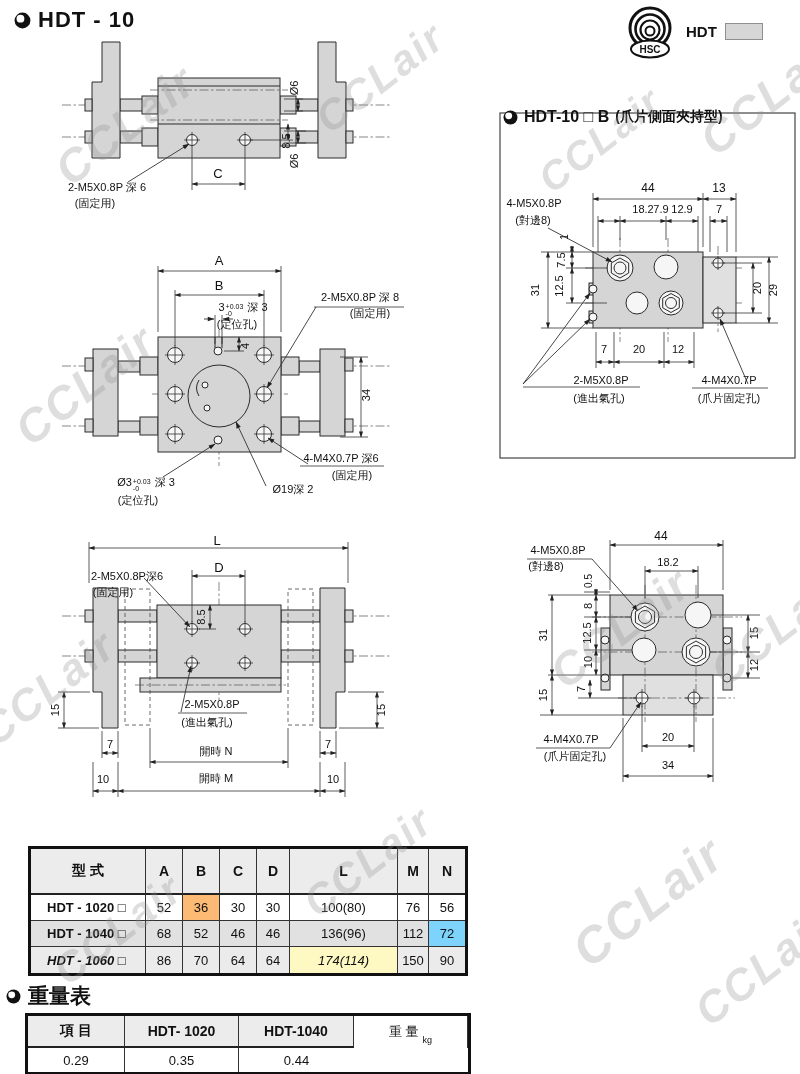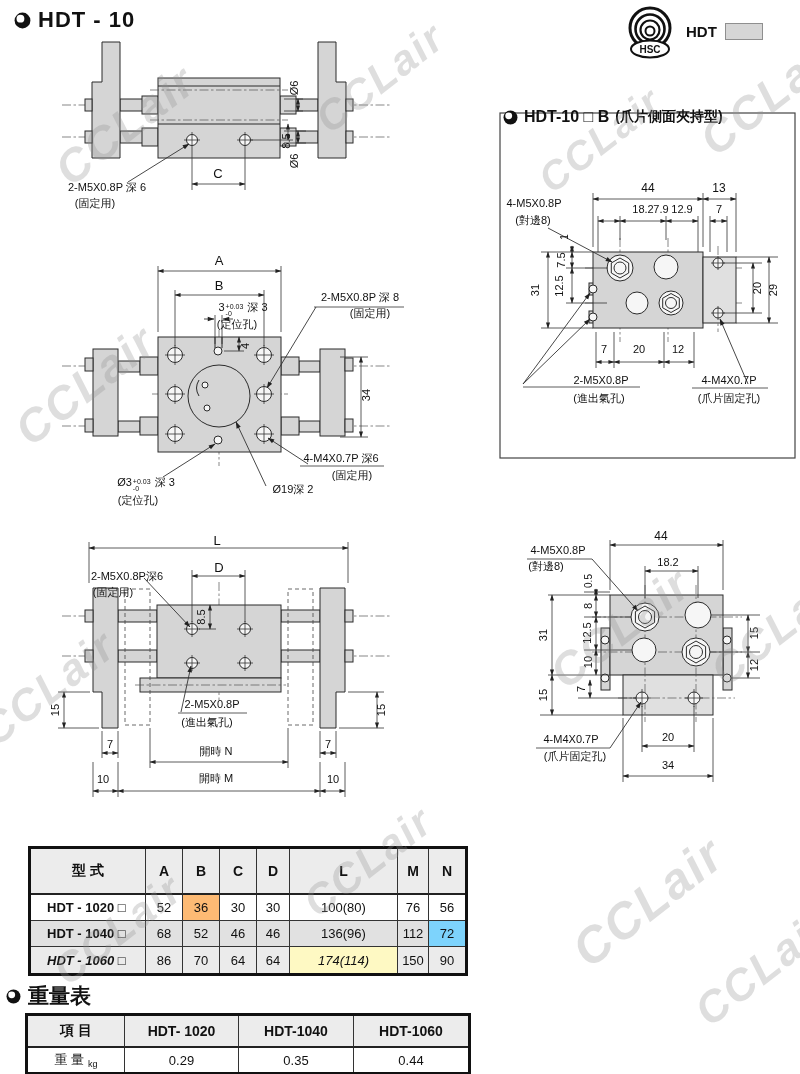--- a/index.html
+++ b/index.html
@@ -440,21 +440,20 @@
       <div class="c  bot" style="background: rgb(235, 235, 235);">64</div>
       <div class="c  bot" style="background: #fef9c3; font-style: italic;">174(114)</div>
       <div class="c  bot" style="background: rgb(235, 235, 235);">150</div>
       <div class="c last bot" style="background: rgb(235, 235, 235);">90</div>
     </div>
 
   <div id="weight-table" class="tbl">
       <div class="c hd">項 目</div>
       <div class="c hd">HDT- 1020</div>
       <div class="c hd">HDT-1040</div>
-      <div class="c hd last">HDT-1060</div>
       <div class="c bot" style="font-weight: normal;">重 量<span class="kg">kg</span></div>
       <div class="c bot">0.29</div>
       <div class="c bot">0.35</div>
       <div class="c bot last">0.44</div>
     </div>
 
 <span class="wm" style="left: 125px; top: 125px; font-size: 46px;">CCLair</span>
     <span class="wm" style="left: 380px; top: 78px; font-size: 42px;">CCLair</span>
     <span class="wm" style="left: 770px; top: 95px; font-size: 46px;">CCLair</span>
     <span class="wm" style="left: 85px; top: 385px; font-size: 46px;">CCLair</span>

